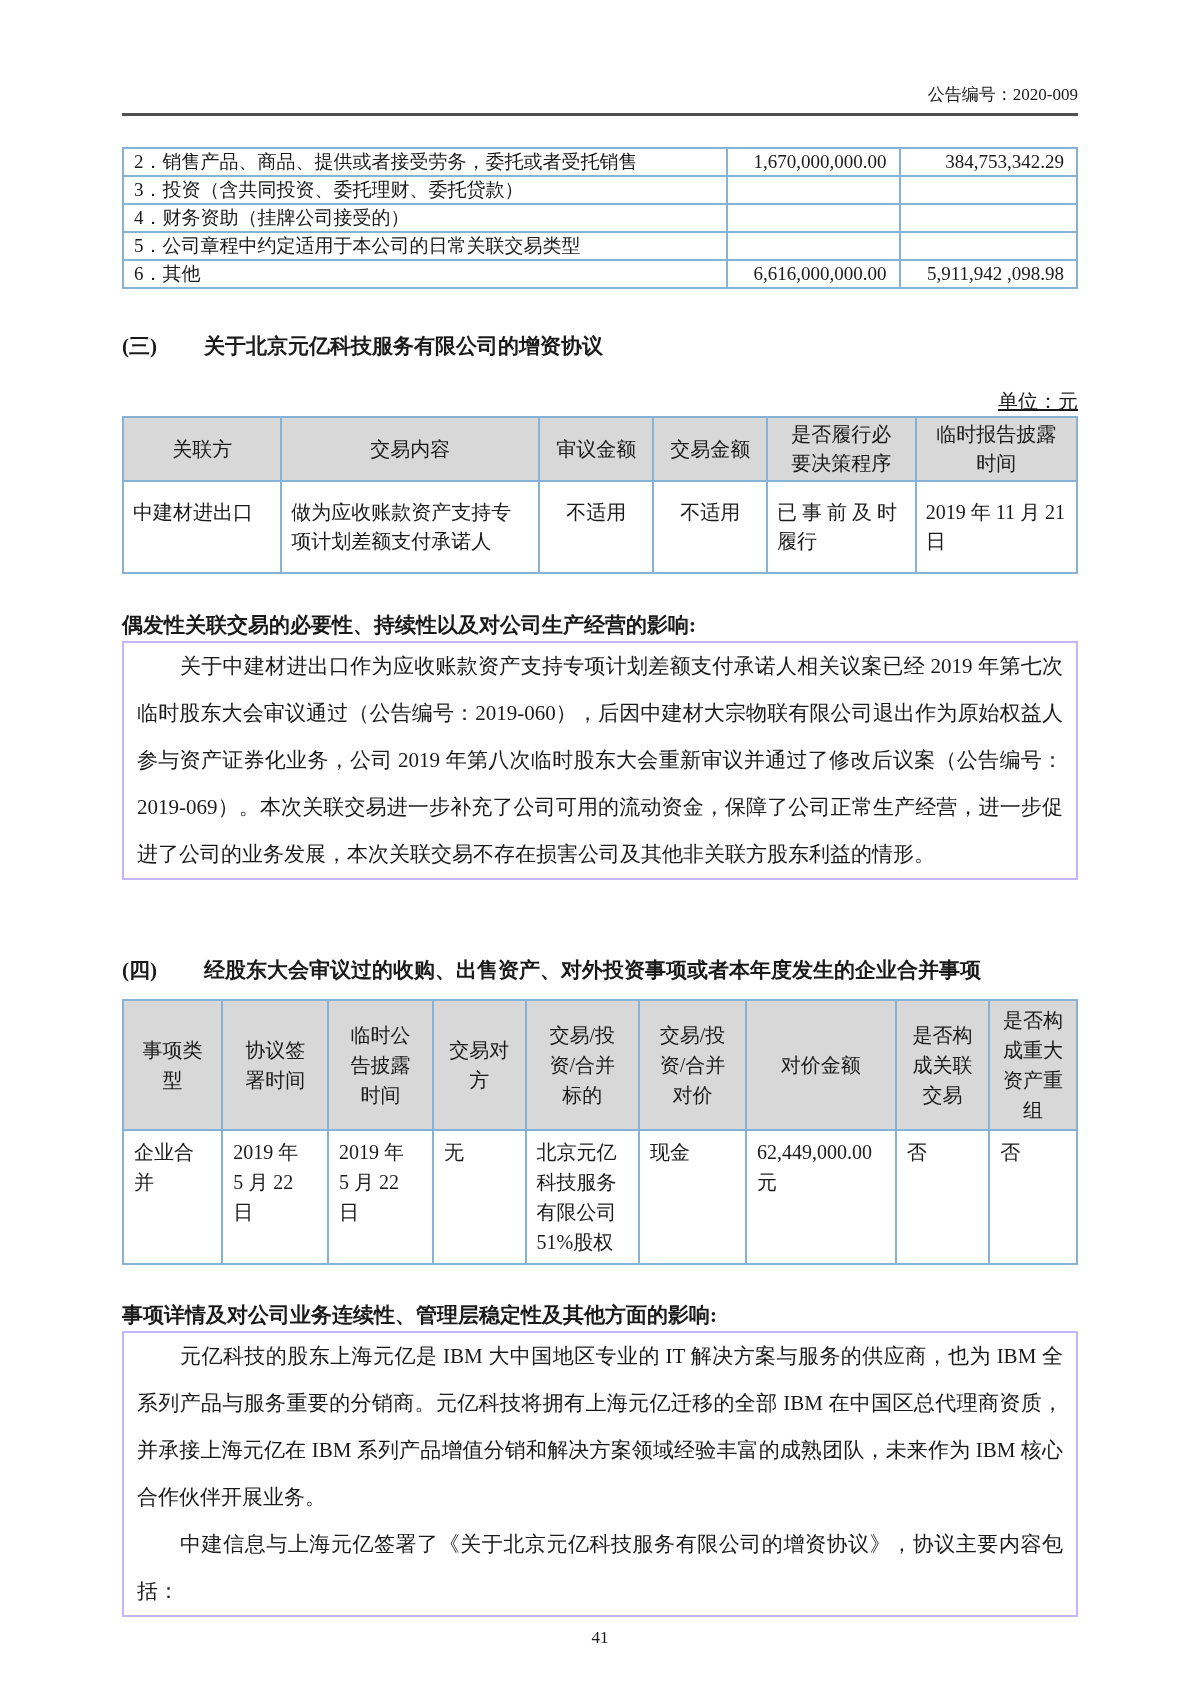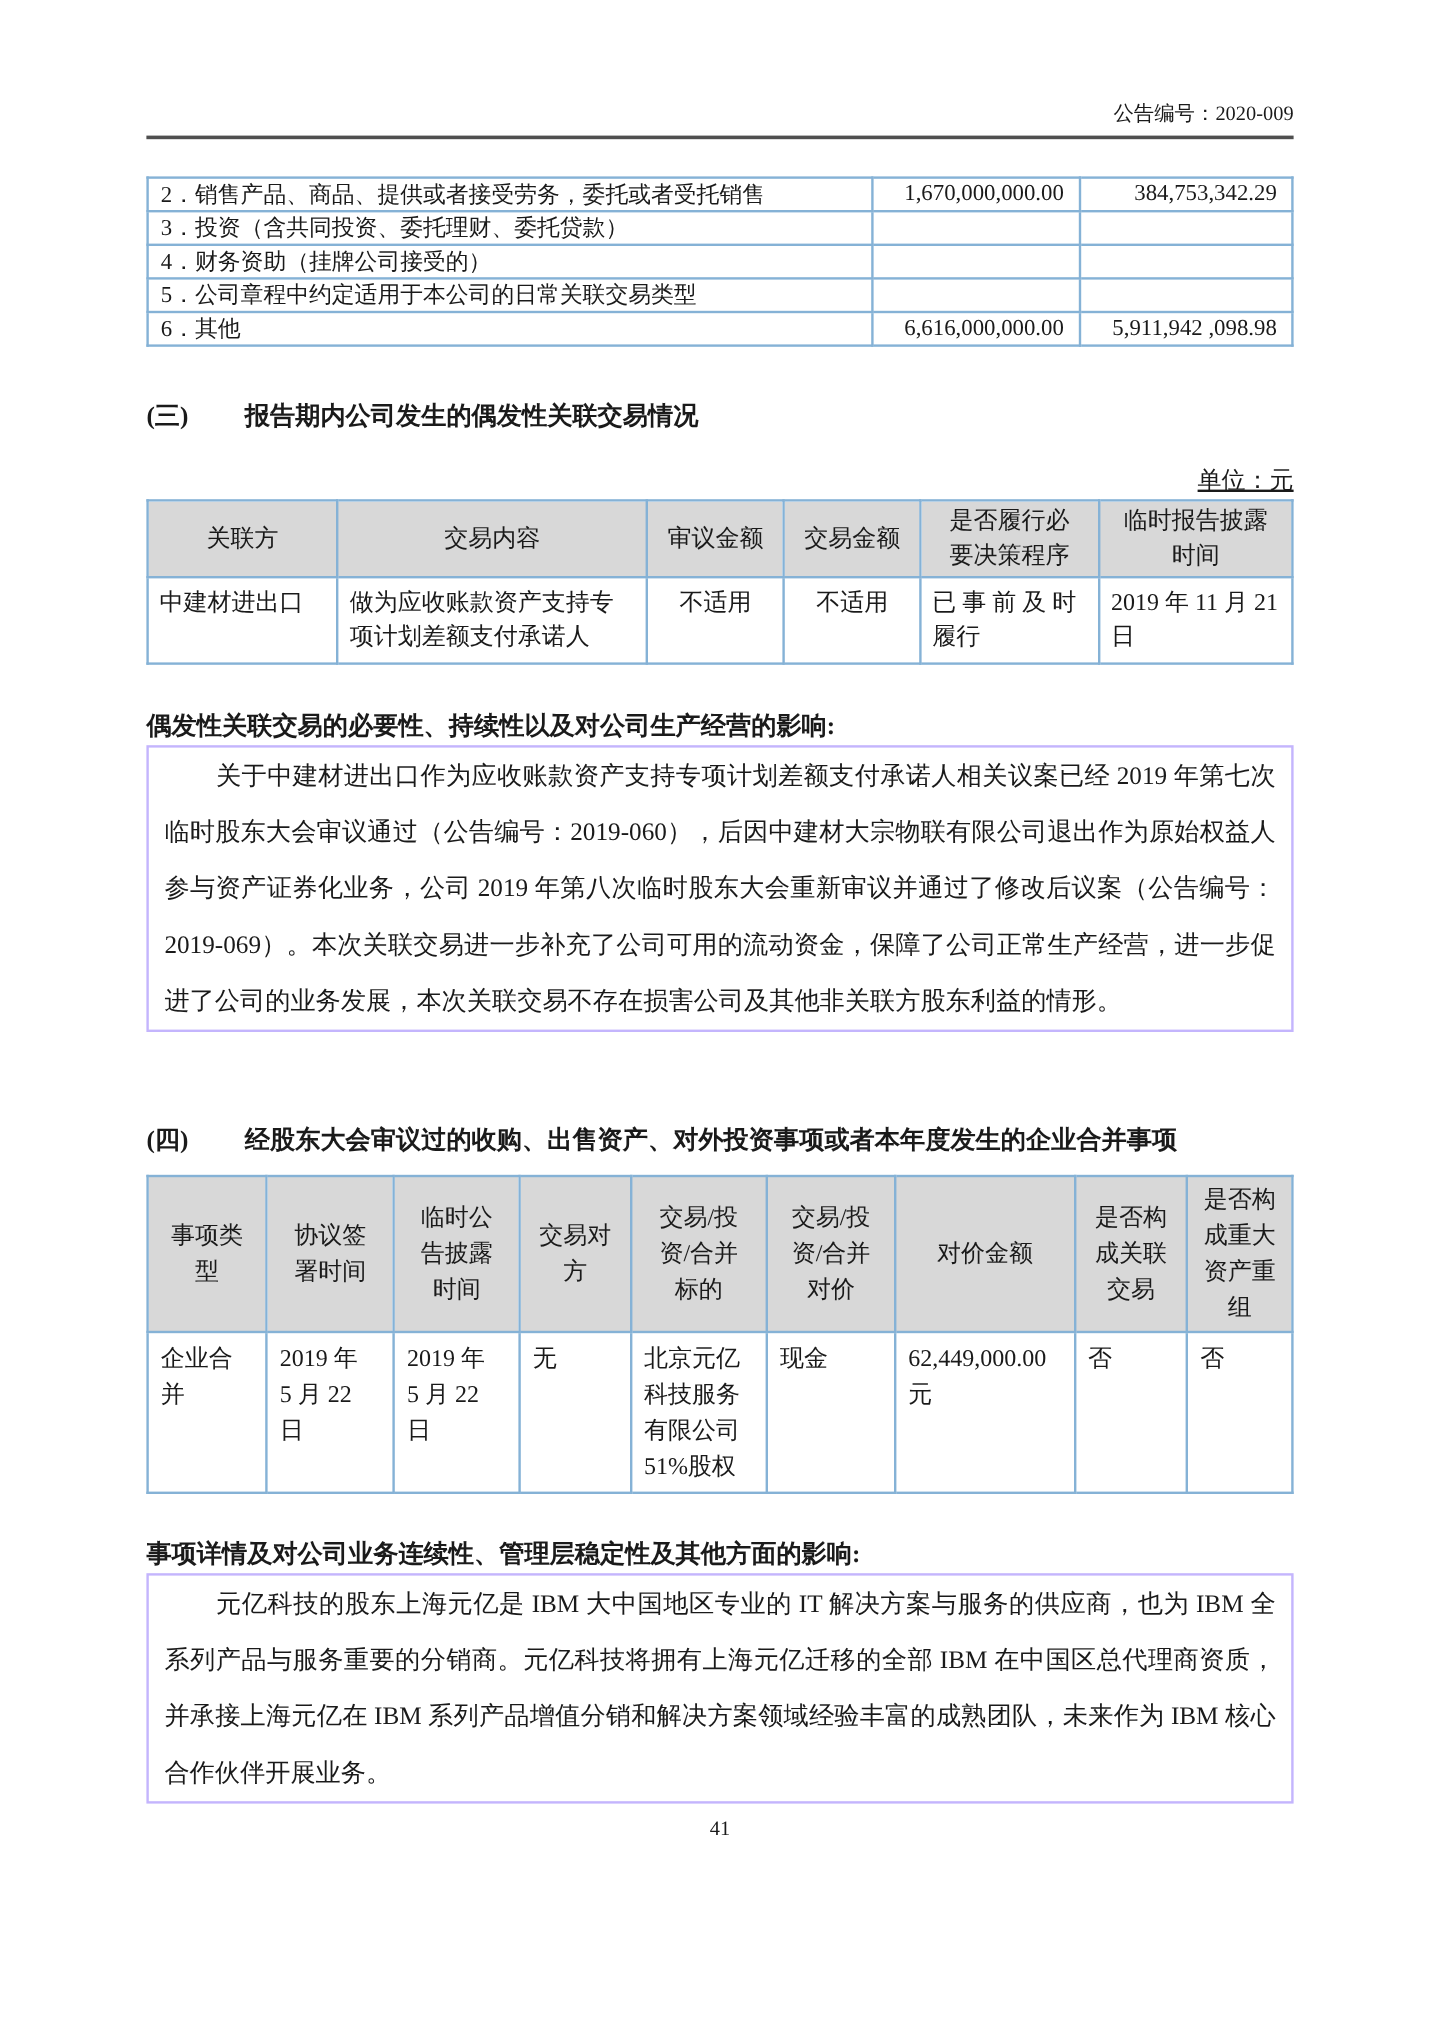--- a/index.html
+++ b/index.html
@@ -64,21 +64,21 @@
     height: 62px;
     text-align: center;
     vertical-align: middle;
     line-height: 29px;
     padding: 2px 4px;
   }
   .t2 td {
     height: 62px;
     vertical-align: top;
     text-align: left;
-    padding: 6px 9px;
+    padding: 16px 9px;
     line-height: 29px;
   }
   .t2 td.center { text-align: center; margin-top: 16px; }
   .t2 td.justify { text-align: justify; }
 
   .bold-heading {
     font-weight: bold;
     font-size: 21px;
     line-height: 26px;
   }
@@ -161,21 +161,21 @@
       </tr>
       <tr>
         <td class="lbl">6．其他</td>
         <td class="num">6,616,000,000.00</td>
         <td class="num">5,911,942 ,098.98</td>
       </tr>
     </tbody>
   </table>
 
   <div class="sec-heading s3">
-    <span class="sec-num">(三)</span><span>报告期内公司发生的偶发性关联交易情况</span>
+    <span class="sec-num">(三)</span><span>关于北京元亿科技服务有限公司的增资协议</span>
   </div>
 
   <div class="unit">单位：元</div>
 
   <table class="t2">
     <colgroup>
       <col style="width:16.6%">
         <col style="width:27.0%">
         <col style="width:12.0%">
       <col style="width:11.9%">
@@ -279,17 +279,18 @@
         <td>否</td>
         <td>否</td>
       </tr>
     </tbody>
   </table>
 
   <div class="bold-heading h2">事项详情及对公司业务连续性、管理层稳定性及其他方面的影响:</div>
 
   <div class="box">
     <p>元亿科技的股东上海元亿是 IBM 大中国地区专业的 IT 解决方案与服务的供应商，也为 IBM 全系列产品与服务重要的分销商。元亿科技将拥有上海元亿迁移的全部 IBM 在中国区总代理商资质，并承接上海元亿在 IBM 系列产品增值分销和解决方案领域经验丰富的成熟团队，未来作为 IBM 核心合作伙伴开展业务。</p>
+    <p>中建信息与上海元亿签署了《关于北京元亿科技服务有限公司的增资协议》，协议主要内容包括：</p>
   </div>
 
   <div class="page-num">41</div>
 
 </div>
 
 </body></html>

